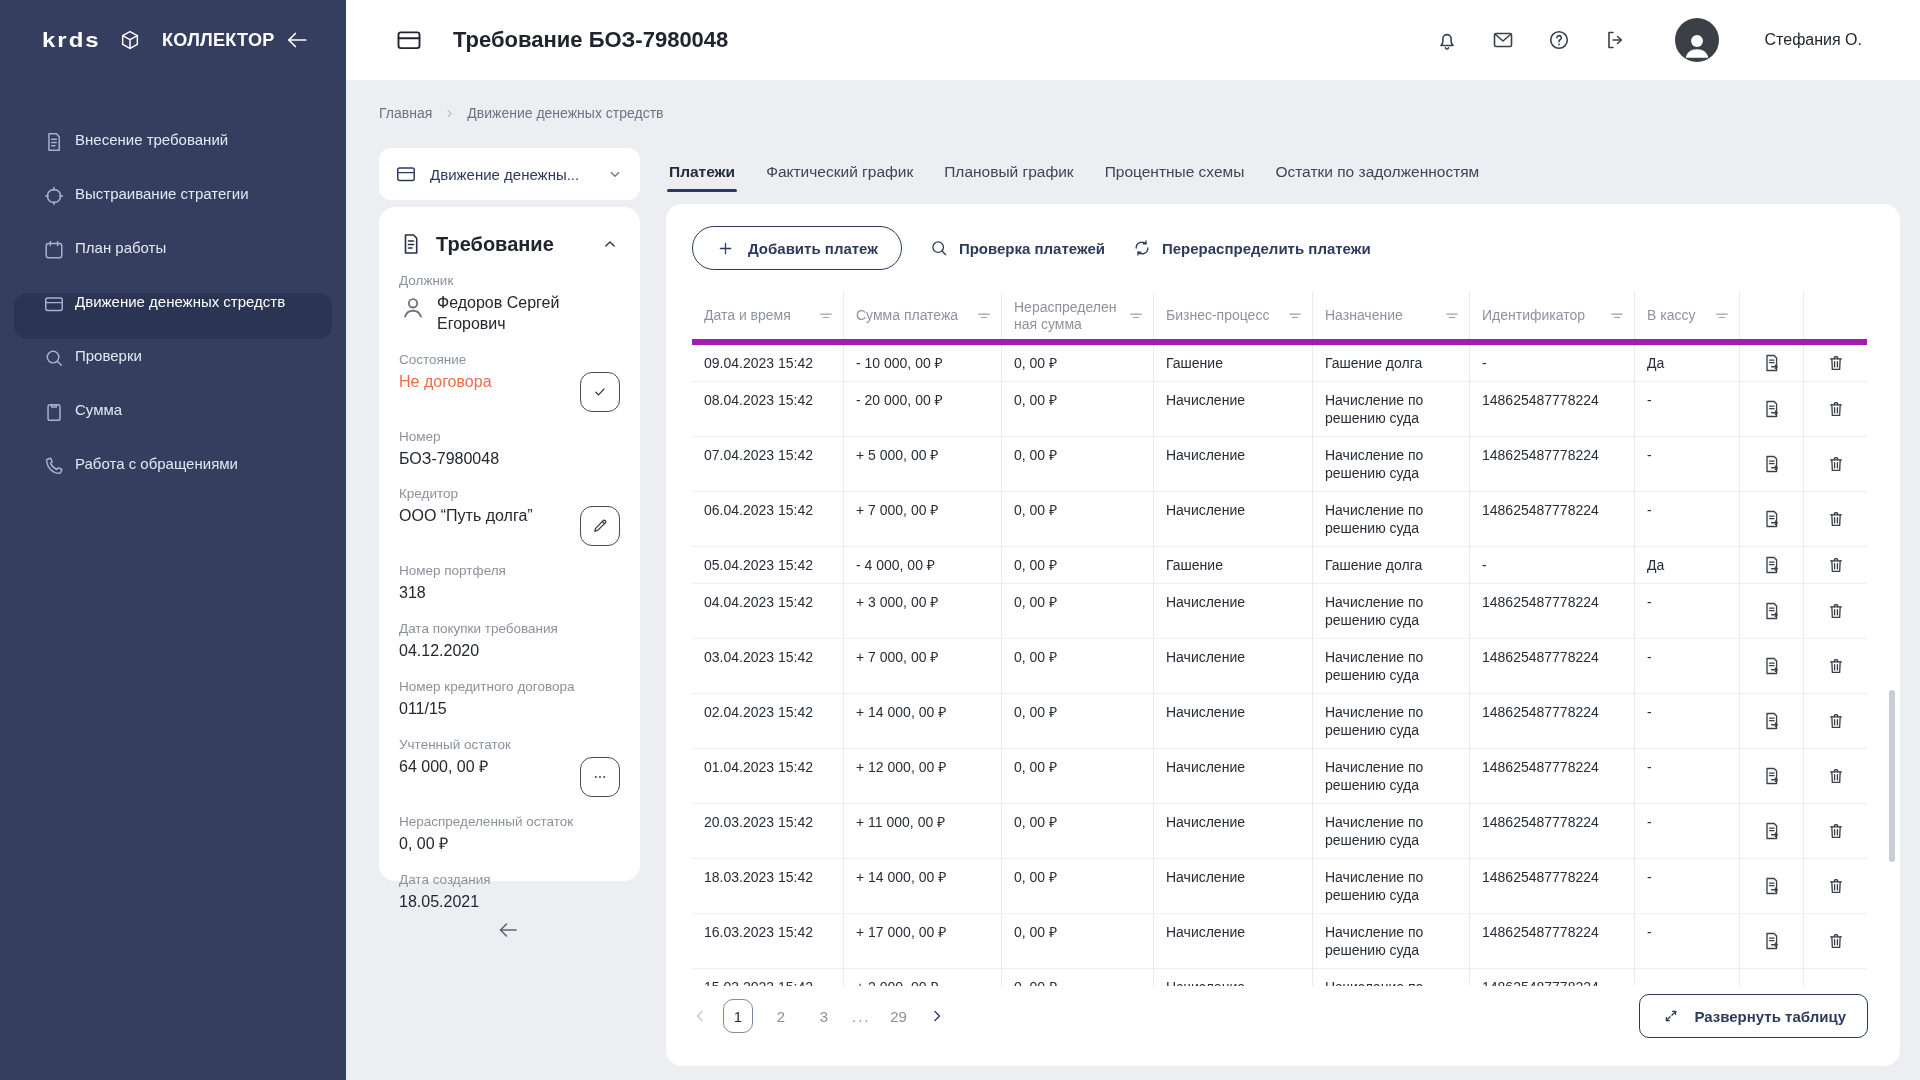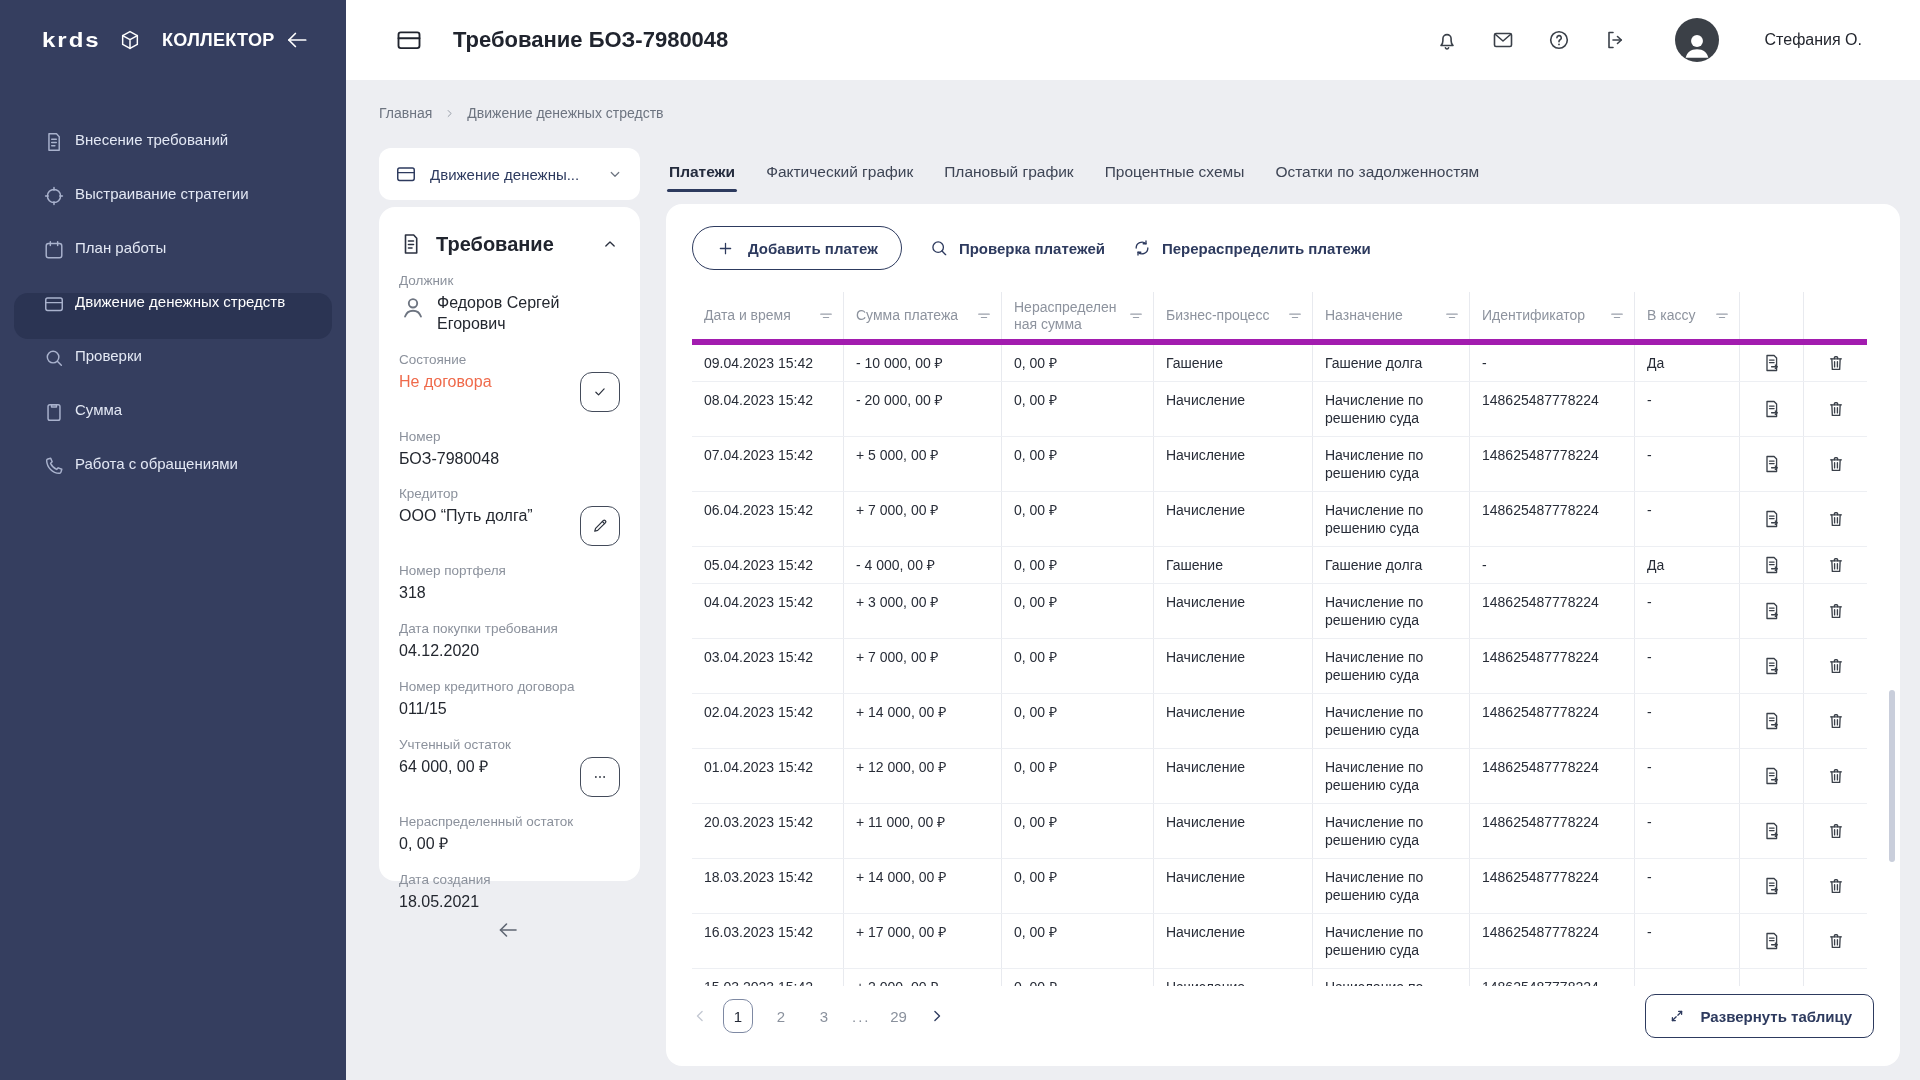--- a/index.html
+++ b/index.html
@@ -88,21 +88,21 @@
 
   .scroll-thumb{position:absolute;right:5px;top:486px;width:6px;height:172px;border-radius:3px;background:#C9CEDB;cursor:pointer}
 
   .pagination{position:absolute;left:24px;top:790px;height:44px;display:flex;align-items:center;gap:13px}
   .page-nav{background:none;border:none;cursor:pointer;display:flex;padding:0}
   .page-nav.prev{color:#C3C8D2}
   .page-nav.next{color:var(--accent)}
   .page{min-width:30px;height:34px;display:flex;align-items:center;justify-content:center;background:none;border:none;font-family:inherit;font-size:15px;color:#8A919D;cursor:pointer;padding:0 4px}
   .page.active{border:1.5px solid #7E89A3;border-radius:10px;color:#242936}
   .dots{color:#8A919D;font-size:15px;letter-spacing:2px;align-self:flex-end;padding-bottom:8px}
-  .expand-btn{position:absolute;right:26px;top:790px;height:44px;display:flex;align-items:center;gap:13px;padding:0 21px;border:1.5px solid var(--accent);border-radius:10px;background:#fff;color:var(--accent);font-size:15px;font-weight:700;font-family:inherit;cursor:pointer}
+  .expand-btn{position:absolute;right:32px;top:790px;height:44px;display:flex;align-items:center;gap:13px;padding:0 21px;border:1.5px solid var(--accent);border-radius:10px;background:#fff;color:var(--accent);font-size:15px;font-weight:700;font-family:inherit;cursor:pointer}
 </style>
 </head>
 <body>
 
 <div class="app">
 
   <aside class="sidebar">
     <div class="logo-row">
       <div class="logo">
         <span class="logo-krds">krds</span>

